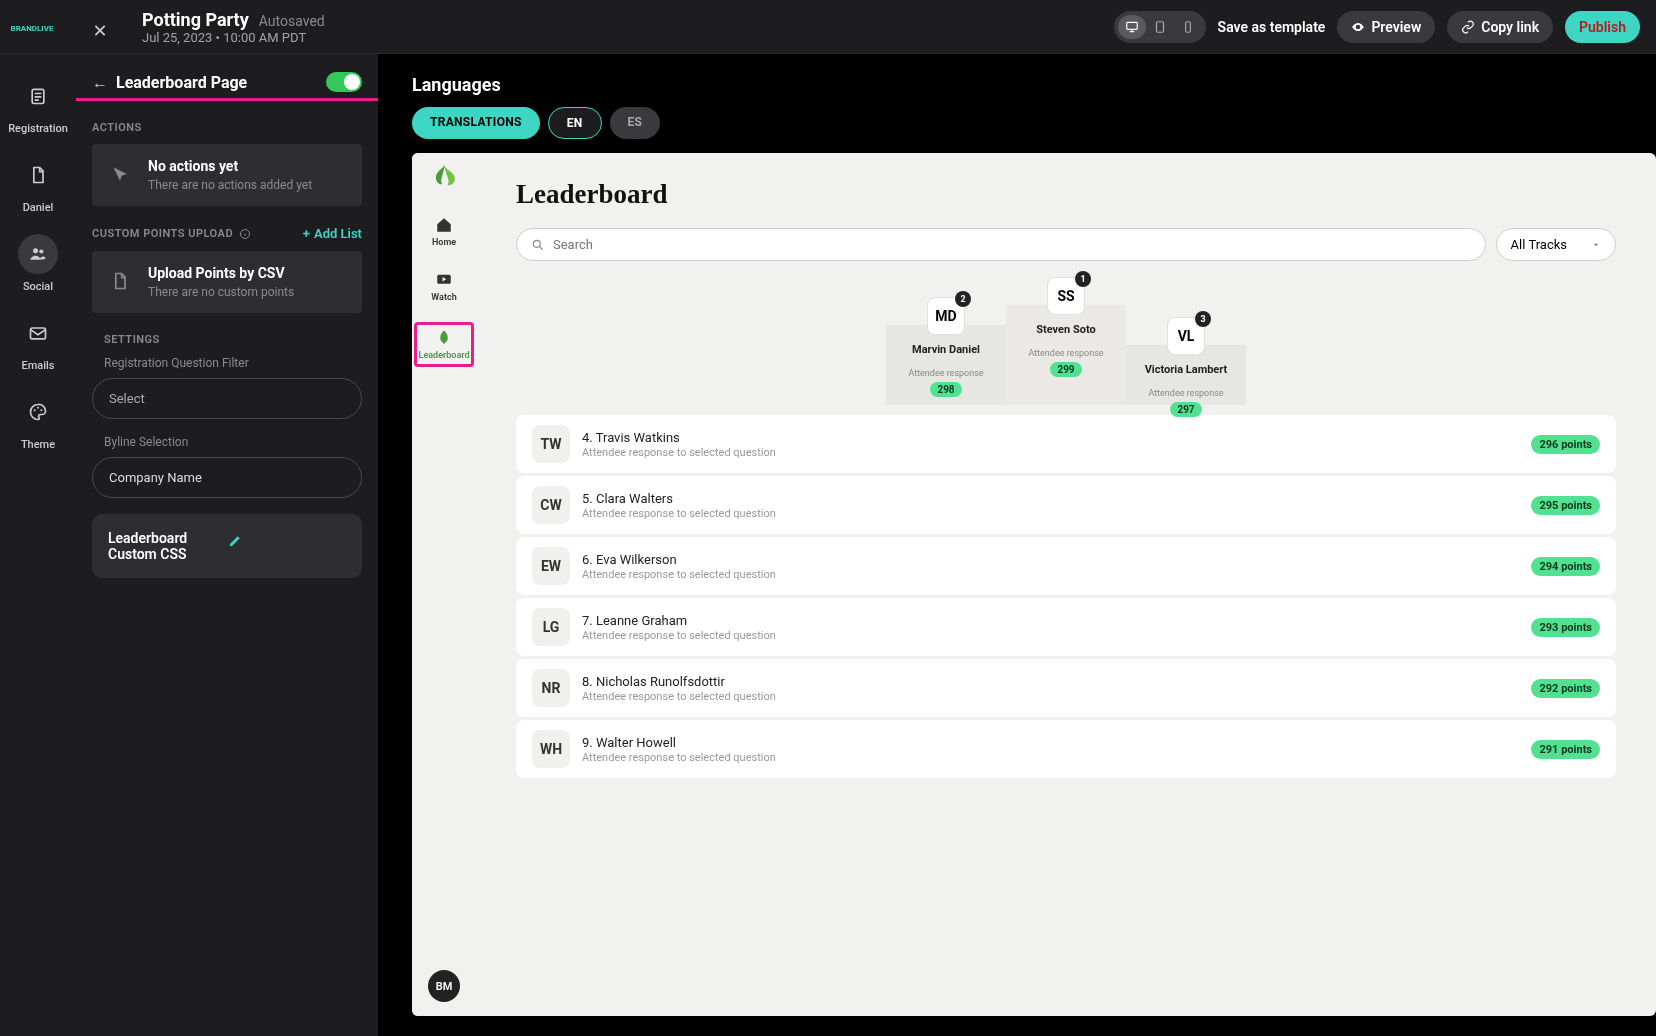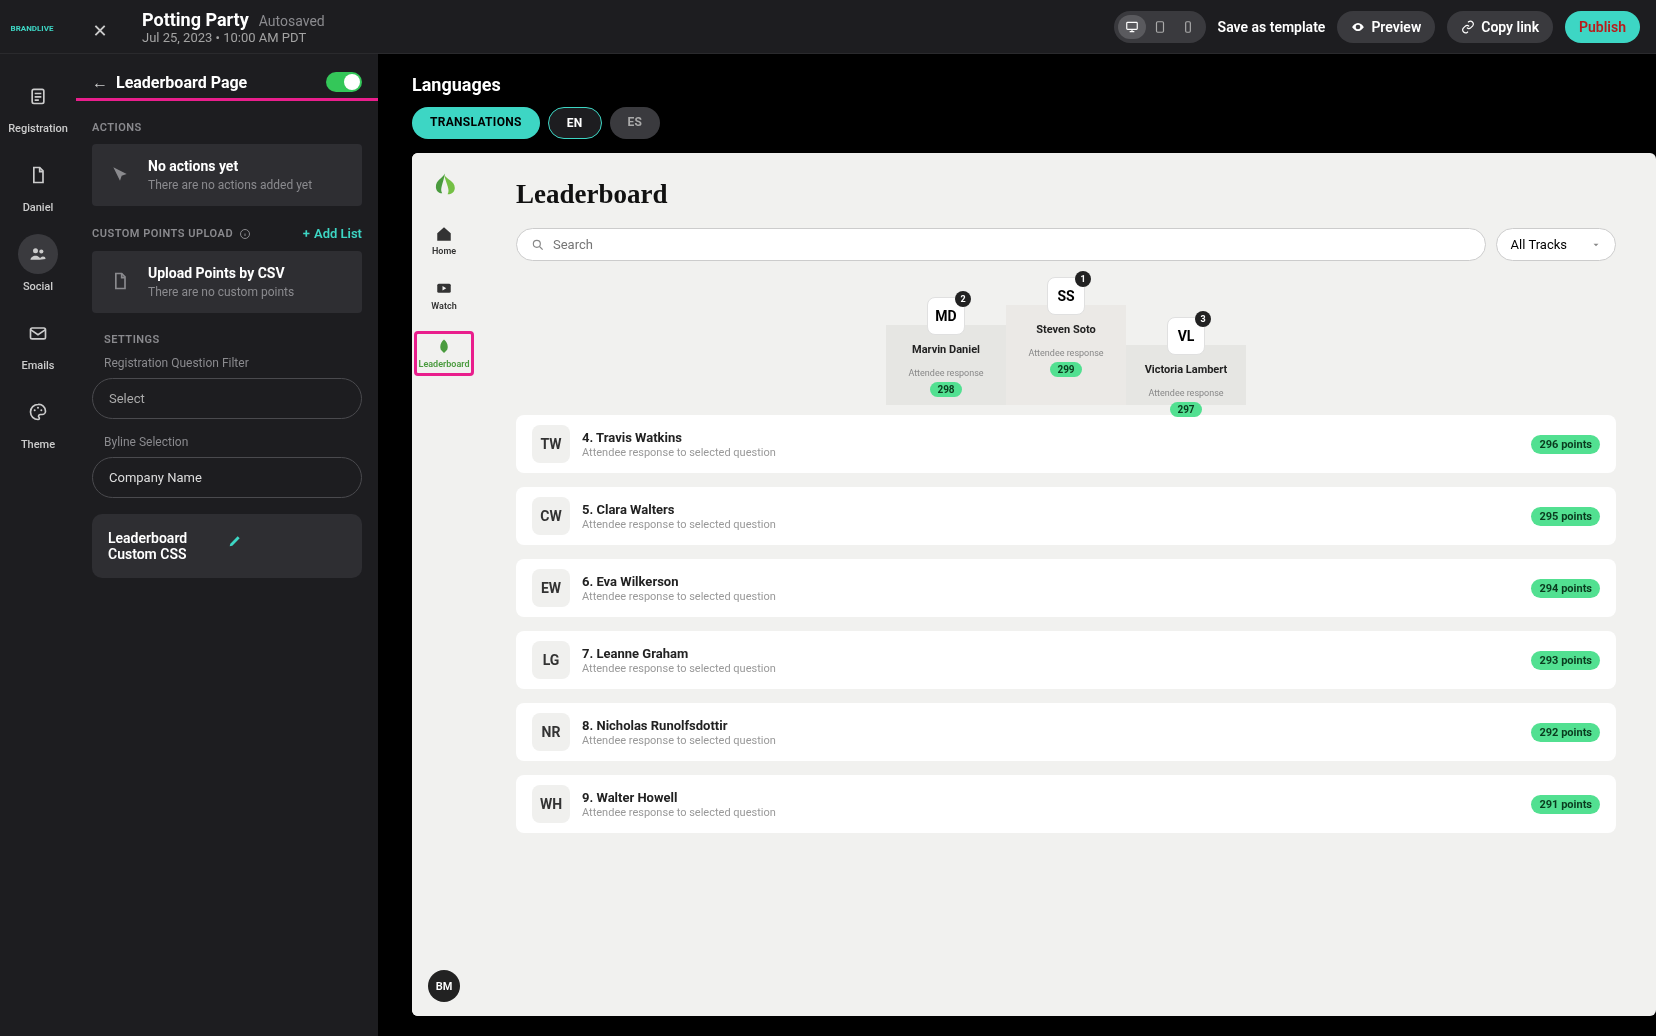--- a/index.html
+++ b/index.html
@@ -63,21 +63,21 @@
 .preview-wrap{flex:1;background:#000;display:flex;flex-direction:column;padding:20px 0 20px 34px}
 .lang-title{font-size:18px;font-weight:700;color:#fff;margin-bottom:12px}
 .lang-tabs{display:flex;gap:8px;margin-bottom:14px}
 .lang-tab{padding:8px 18px;border-radius:16px;font-size:12px;font-weight:700;cursor:pointer;letter-spacing:0.3px}
 .lang-tab.trans{background:#3dd6c4;color:#000}
 .lang-tab.en{background:#1d1d20;color:#fff;border:1.5px solid #3dd6c4}
 .lang-tab.es{background:#3a3a3e;color:#aaa}
 
 
 .frame{flex:1;background:#f1f1ef;border-radius:6px;position:relative;display:flex;overflow:hidden}
-.frame-rail{width:64px;background:#f1f1ef;display:flex;flex-direction:column;align-items:center;padding-top:16px;gap:16px}
+.frame-rail{width:64px;background:#f1f1ef;display:flex;flex-direction:column;align-items:center;padding-top:7px;gap:16px}
 .leaf{width:36px;height:36px}
 .leaf svg{width:100%;height:100%}
 .frame-nav-item{display:flex;flex-direction:column;align-items:center;gap:3px;cursor:pointer;color:#333;padding:4px 2px;border-radius:4px}
 .frame-nav-item.highlighted{border:3px solid #e91e8c}
 .frame-nav-item svg{width:18px;height:18px;fill:currentColor}
 .frame-nav-label{font-size:9px;font-weight:600}
 .frame-user{position:absolute;bottom:14px;left:16px;width:32px;height:32px;border-radius:16px;background:#222;color:#fff;display:flex;align-items:center;justify-content:center;font-size:11px;font-weight:600}
 
 .frame-main{flex:1;padding:26px 40px}
 .lb-title{font-size:27px;font-weight:800;color:#111;margin-bottom:18px;font-family:Georgia,serif}
@@ -93,25 +93,25 @@
 .pod-badge{width:38px;height:38px;background:#fff;border:1px solid #e0e0e0;border-radius:8px;display:flex;align-items:center;justify-content:center;font-size:14px;font-weight:700;position:relative;z-index:2;margin-bottom:-10px}
 .pod-rank{position:absolute;top:-7px;right:-7px;width:16px;height:16px;background:#222;color:#fff;font-size:9px;border-radius:50%;display:flex;align-items:center;justify-content:center;font-weight:700}
 .pod-block{background:#e6e6e3;width:120px;display:flex;flex-direction:column;align-items:center;padding:18px 6px 10px}
 .pod-first .pod-block{height:100px;width:120px;background:#ebe9e6}
 .pod-second .pod-block{height:80px}
 .pod-third .pod-block{height:60px}
 .pod-name{font-size:11px;font-weight:700;color:#222;text-align:center}
 .pod-sub{font-size:9px;color:#888;margin-top:12px;text-align:center}
 .pod-pts{font-size:10px;font-weight:700;background:#52e091;color:#0a3a1e;padding:2px 7px;border-radius:9px;margin-top:4px}
 
-.lb-list{display:flex;flex-direction:column;gap:14px}
+.lb-list{display:flex;flex-direction:column;gap:3px}
 .lb-row{background:#fff;border-radius:8px;padding:10px 16px;display:flex;align-items:center;gap:12px}
 .lb-av{width:38px;height:38px;border-radius:8px;background:#f0f0ee;display:flex;align-items:center;justify-content:center;font-weight:700;font-size:14px;color:#333}
 .lb-info{flex:1}
-.lb-name{font-size:13px;font-weight:700;color:#222}
+.lb-name{font-size:13px;font-weight:400;color:#222}
 .lb-byline{font-size:11px;color:#999;margin-top:1px}
 .lb-pts{font-size:11px;font-weight:700;background:#52e091;color:#0a3a1e;padding:3px 8px;border-radius:10px}
 </style>
 </head>
 <body>
 
 <div class="top-header">
   <div class="top-left">
     <div class="brand-logo">BRANDLIVE</div>
     <div class="close-btn">

